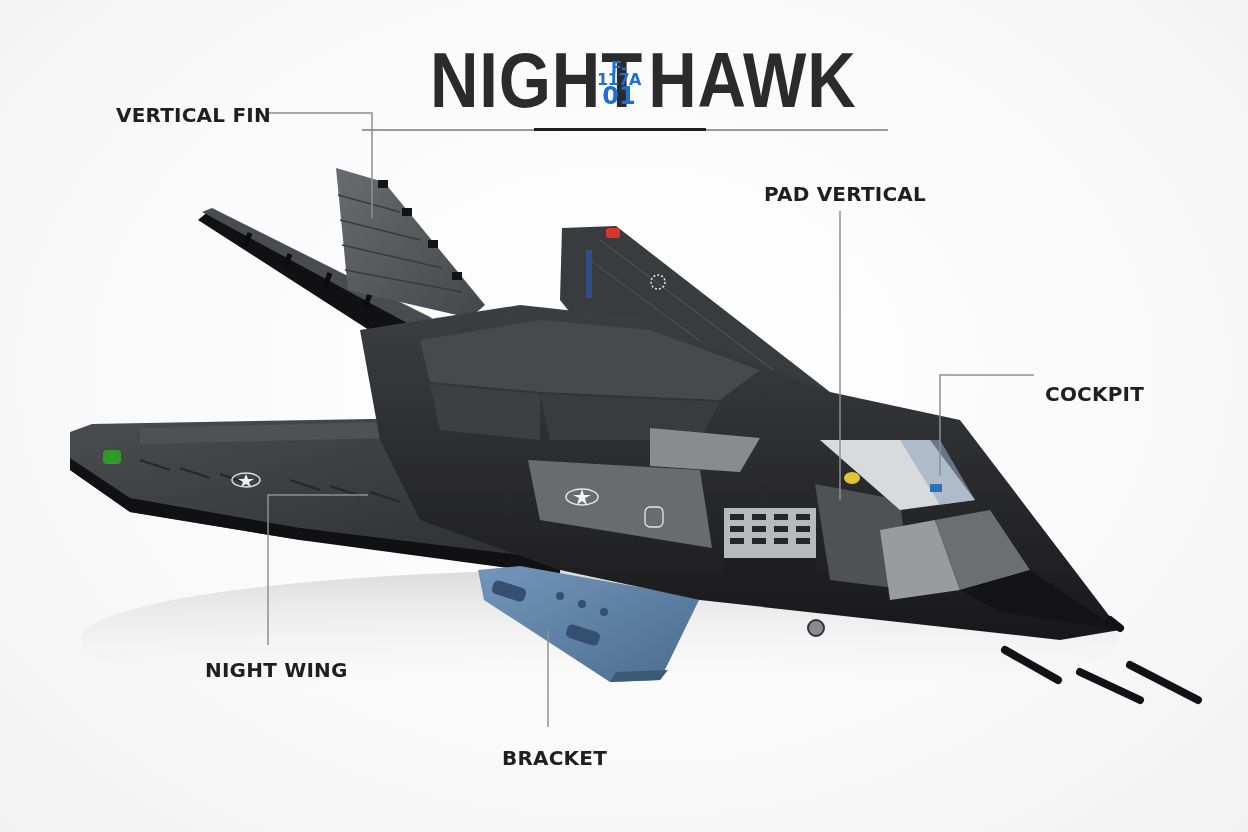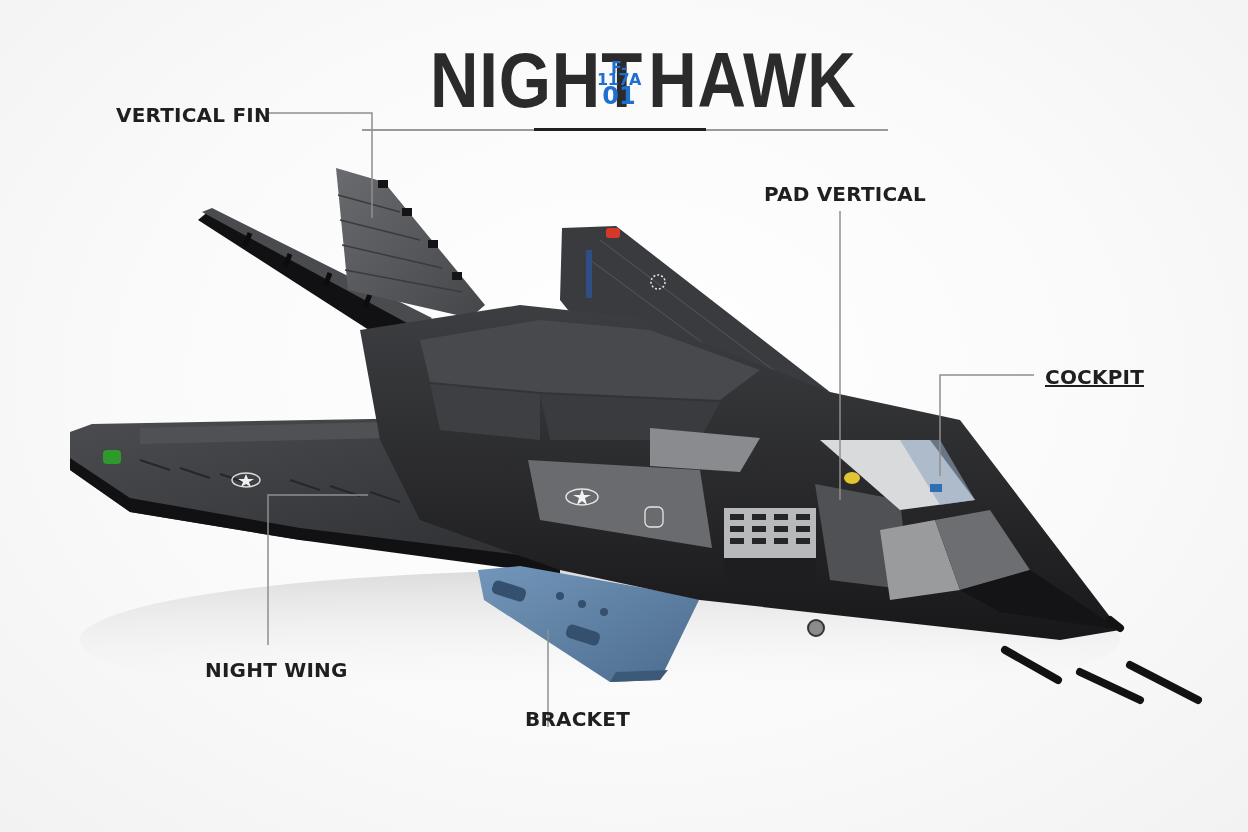--- a/index.html
+++ b/index.html
@@ -202,15 +202,15 @@
     <polyline points="268,113 372,113 372,218"></polyline>
     <polyline points="840,211 840,500"></polyline>
     <polyline points="1034,375 940,375 940,476"></polyline>
     <polyline points="268,645 268,495 368,495"></polyline>
     <polyline points="548,727 548,630"></polyline>
   </g>
 </svg>
 
 <div class="label" style="left:116px; top:103px;">VERTICAL FIN</div>
 <div class="label" style="left:764px; top:182px;">PAD VERTICAL</div>
-<div class="label" style="left:1045px; top:365px;text-decoration:underline;">COCKPIT</div>
+<div class="label" style="left:1045px; top:382px;">COCKPIT</div>
 <div class="label" style="left:205px; top:658px;">NIGHT WING</div>
-<div class="label" style="left:502px; top:707px;margin-left:23px;">BRACKET</div>
+<div class="label" style="left:502px; top:746px;">BRACKET</div>
 
 </body></html>

